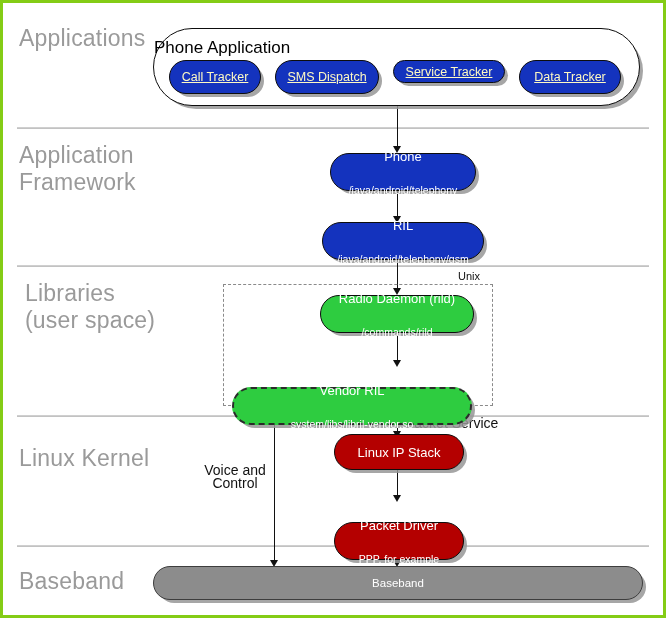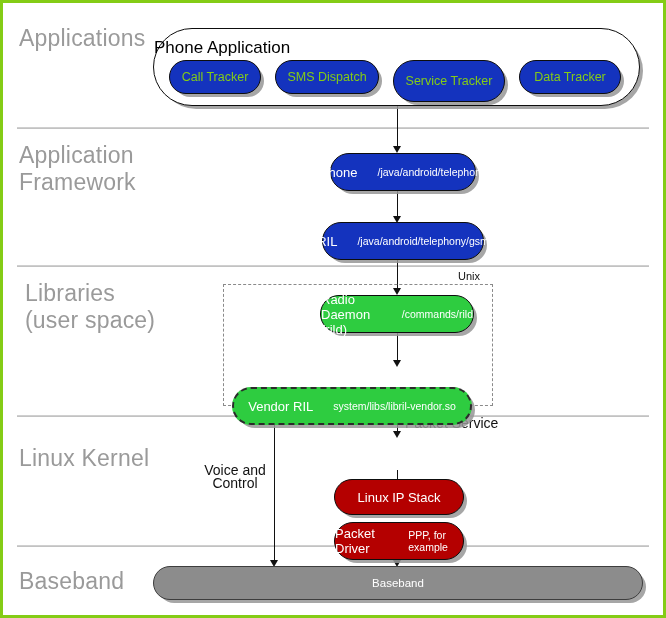--- a/index.html
+++ b/index.html
@@ -57,24 +57,24 @@
     line-height:13px;
     text-align:center;
     white-space:pre-line;
   }
 
   
   .node{
     position:absolute;
     box-sizing:border-box;
     display:flex;
-    flex-direction:row;
+    flex-direction:column;
     align-items:center;
     justify-content:center;
-    text-align:left;
+    text-align:right;
     border-radius:999px;
     color:#ffffff;
     border:1px solid #0d0d0d;
     box-shadow:4px 4px 0 -1px rgba(150,150,150,.85);
     gap:20px;
   }
   .node .t1{font-size:13px;line-height:15px;}
   .node .t2{font-size:10.5px;line-height:12px;}
 
   .node.blue{background:#1433BE;}
@@ -82,25 +82,26 @@
   .node.green.dashed{border:2px dashed #2b2b2b;margin-top:24px;}
   .node.red{background:#B40000;}
   .node.gray{background:#8c8c8c;border:1px solid #3d3d3d;}
 
   
   .pill{
     position:absolute;
     box-sizing:border-box;
     display:flex;align-items:center;justify-content:center;
     background:#1433BE;
-    color:#84cc16;
+    color:#fef9c3;
     border:1px solid #0d0d0d;
     border-radius:999px;
     font-size:12.5px;
     box-shadow:4px 4px 0 -1px rgba(150,150,150,.85);
+    text-decoration:underline;
   }
 
   
   #phone-app-container{
     position:absolute;
     box-sizing:border-box;
     background:#ffffff;
     border:1px solid #0d0d0d;
     border-radius:999px;
     box-shadow:4px 4px 0 -1px rgba(150,150,150,.85);
@@ -177,21 +178,21 @@
 Control</div>
 
   <div id="phone-app-container" style="left:150px;top:25px;width:487px;height:78px;">
     <div id="phone-app-title">Phone Application</div>
   </div>
 
   <div class="pill" style="left:166px;top:57px;width:92px;height:34px;">Call Tracker</div>
 
   <div class="pill" style="left:272px;top:57px;width:104px;height:34px;">SMS Dispatch</div>
 
-  <div class="pill" style="left:390px;top:57px;width:112px;height:42px;">Service Tracker</div>
+  <div class="pill" style="left:390px;top:57px;width:112px;height:23px;">Service Tracker</div>
 
   <div class="pill" style="left:516px;top:57px;width:102px;height:34px;">Data Tracker</div>
 
   <div class="node blue" style="left:327px;top:150px;width:146px;height:38px;">
     <span class="t1">Phone</span>
     <span class="t2">/java/android/telephony</span>
   </div>
 
   <div class="node blue" style="left:319px;top:219px;width:162px;height:38px;">
     <span class="t1">RIL</span>
@@ -204,21 +205,21 @@
   <div class="node green" style="left:317px;top:292px;width:154px;height:38px;">
     <span class="t1">Radio Daemon (rild)</span>
     <span class="t2">/commands/rild</span>
   </div>
 
   <div class="node green dashed" style="left:229px;top:360px;width:240px;height:38px;">
     <span class="t1">Vendor RIL</span>
     <span class="t2">system/libs/libril-vendor.so</span>
   </div>
 
-  <div class="node red" style="left:331px;top:431px;width:130px;height:36px;margin-top:45px;">
+  <div class="node red" style="left:331px;top:431px;width:130px;height:36px;">
     <span class="t1">Linux IP Stack</span>
   </div>
 
   <div class="node red" style="left:331px;top:495px;width:130px;height:38px;margin-top:24px;">
     <span class="t1">Packet Driver</span>
     <span class="t2">PPP, for example</span>
   </div>
 
   <div class="node gray" style="left:150px;top:563px;width:490px;height:34px;">
     <span class="t2" style="font-size:11.5px;">Baseband</span>

